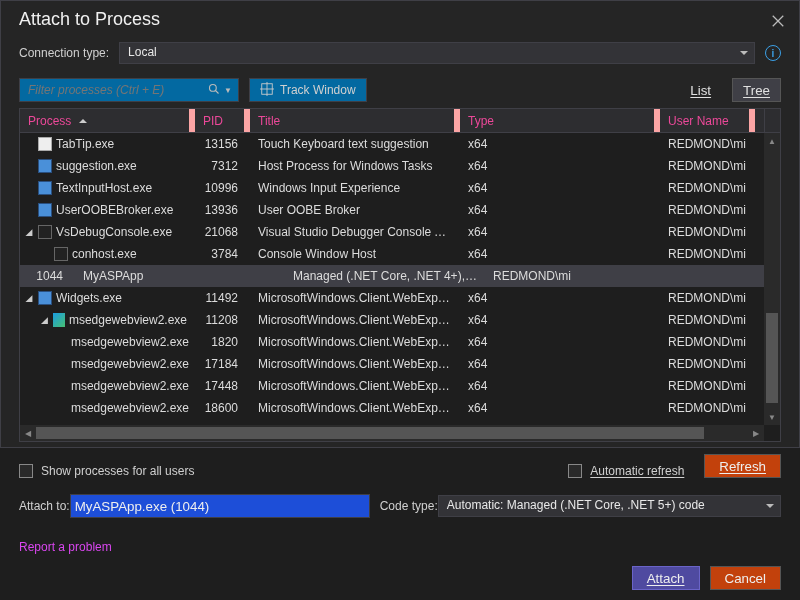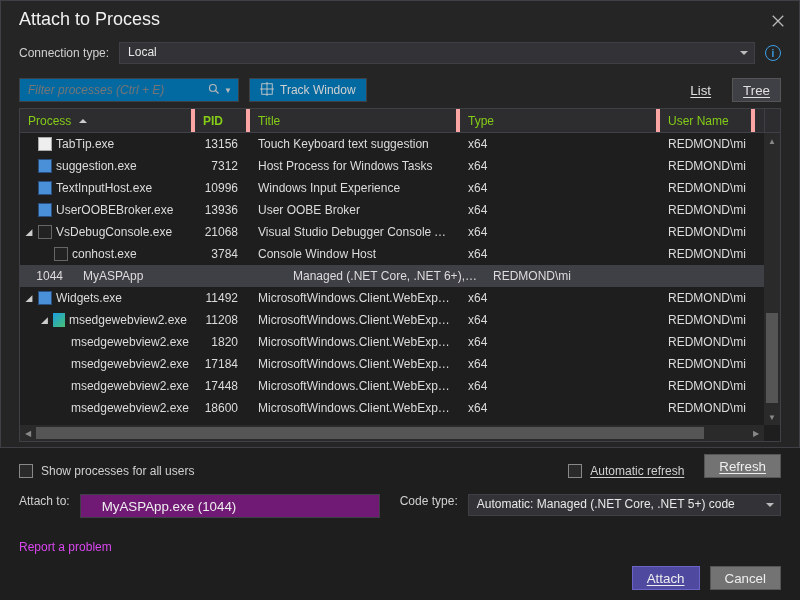--- a/index.html
+++ b/index.html
@@ -22,22 +22,22 @@
   .viewbtn { border: 1px solid transparent; background: transparent; color: #e0e0e0; height: 24px; padding: 0 10px; cursor: pointer; }
   .viewbtn.active { background: #3f3f46; border-color: #555; }
   .grid-wrap { margin: 0 18px; border: 1px solid #3f3f46; height: 340px; display: flex; flex-direction: column; background: #1e1e1e; }
   .grid-header { display: flex; background: #2d2d30; border-bottom: 1px solid #3f3f46; height: 24px; align-items: center; position: relative; }
   .col { padding: 0 8px; white-space: nowrap; overflow: hidden; text-overflow: ellipsis; }
   .c-proc { width: 175px; display:flex; align-items:center; gap:4px;}
   .c-pid  { width: 55px; text-align: right; padding-right: 12px;}
   .c-title{ width: 210px; }
   .c-type { width: 200px; }
   .c-user { width: 95px; }
-  .grid-header .col { border-right: 4px solid #fca5a5; height: 100%; display: flex; align-items: center; color: #84cc16; cursor: pointer; }
-  .grid-header .c-pid { justify-content: flex-start; text-align:left; padding-left:8px; padding-right:8px;font-weight:bold;}
+  .grid-header .col { border-right: 6px solid #fca5a5; height: 100%; display: flex; align-items: center; color: #ec4899; cursor: pointer; }
+  .grid-header .c-pid { justify-content: flex-start; text-align:left; padding-left:8px; padding-right:8px;}
   .sort-asc { width:0;height:0;border:4px solid transparent;border-bottom-color:#ccc; margin-left:4px; position:relative; top:-2px;}
   .grid-body { flex: 1; overflow: hidden; position: relative; }
   .prow { display: flex; height: 22px; align-items: center; color: #dcdcdc; }
   .prow.selected { background: #3f3f46; }
   .prow .c-proc { display: flex; align-items: center; gap: 4px; }
   .tree-toggle { width: 10px; display: inline-flex; justify-content: center; color: #ccc; cursor: pointer; font-size: 9px; }
   .tree-toggle.blank { visibility: hidden; }
   .picon { width: 14px; height: 14px; display: inline-block; background: #4a90d9; border: 1px solid #2a5080; }
   .picon.term { background: #222; border-color: #666; }
   .picon.white { background: #eee; border-color: #aaa; }
@@ -48,24 +48,24 @@
   .indent-3 { padding-left: 36px; }
   .vscroll { position: absolute; right: 0; top: 0; bottom: 16px; width: 16px; background: #2a2a2a; }
   .vscroll .thumb { position: absolute; left: 2px; right: 2px; background: #555; }
   .vscroll .arr { position:absolute; left:0; right:0; height:16px; display:flex; align-items:center; justify-content:center; color:#888; font-size:8px;}
   .hscroll { position:absolute; left:0; right:16px; bottom:0; height:16px; background:#2a2a2a; }
   .hscroll .thumbh { position:absolute; top:2px; bottom:2px; background:#555; }
   .hscroll .arr { position:absolute; top:0; bottom:0; width:16px; display:flex; align-items:center; justify-content:center; color:#888; font-size:8px;}
   .below { padding: 12px 18px 6px; display:flex; align-items:flex-end; gap:8px; }
   .chk { width: 14px; height: 14px; border: 1px solid #888; background: #2a2a2a; display:inline-block; }
   .under { text-decoration: underline; text-underline-offset: 2px; }
-  .btn { background: #737373; border: 1px solid #555; color: #eee; height: 24px; padding: 0 14px; cursor: pointer; }
+  .btn { background: #c2410c; border: 1px solid #555; color: #eee; height: 24px; padding: 0 14px; cursor: pointer; }
   .btn.primary { background: #4f4aa0; border-color: #6a64c8; }
-  .attachrow { padding: 10px 18px; display:flex; gap: 10px; }
-  .txtinput { background: #701a75; border: 1px solid #3f3f46; color: #eee; height: 24px; padding: 0 21px; width: 300px; }
+  .attachrow { padding: 10px 18px; display:flex; align-items:center; }
+  .txtinput { background: #1d4ed8; border: 1px solid #3f3f46; color: #eee; height: 24px; padding: 0 4px; width: 300px; }
   .link { color: #d946ef; padding: 12px 18px; cursor:pointer; }
   .footer { display:flex; justify-content: flex-end; gap: 10px; padding: 0 18px 16px; }
   .ghead-scroll { position:absolute; right:0; top:0; bottom:0; width:16px; background:#2d2d30; border-left:1px solid #3f3f46;}
 </style>
 </head>
 <body>
 
 <div class="dialog">
 
   <div class="titlebar">
@@ -190,21 +190,21 @@
             <span>conhost.exe</span>
           </div>
           <div class="col c-pid">3784</div>
           <div class="col c-title">Console Window Host</div>
           <div class="col c-type">x64</div>
           <div class="col c-user">REDMOND\mi</div>
         </div>
         <div class="prow selected">
           <div class="col c-pid">1044</div>
           <div class="col c-title">MyASPApp</div>
-          <div class="col c-type">Managed (.NET Core, .NET 6+), x64</div>
+          <div class="col c-type">Managed (.NET Core, .NET 4+), x64</div>
           <div class="col c-user">REDMOND\mi</div>
         </div>
         <div class="prow">
           <div class="col c-proc indent-1">
             <span class="tree-toggle ">◢</span>
             <span class="picon "></span>
             <span>Widgets.exe</span>
           </div>
           <div class="col c-pid">11492</div>
           <div class="col c-title">MicrosoftWindows.Client.WebExperi…</div>

